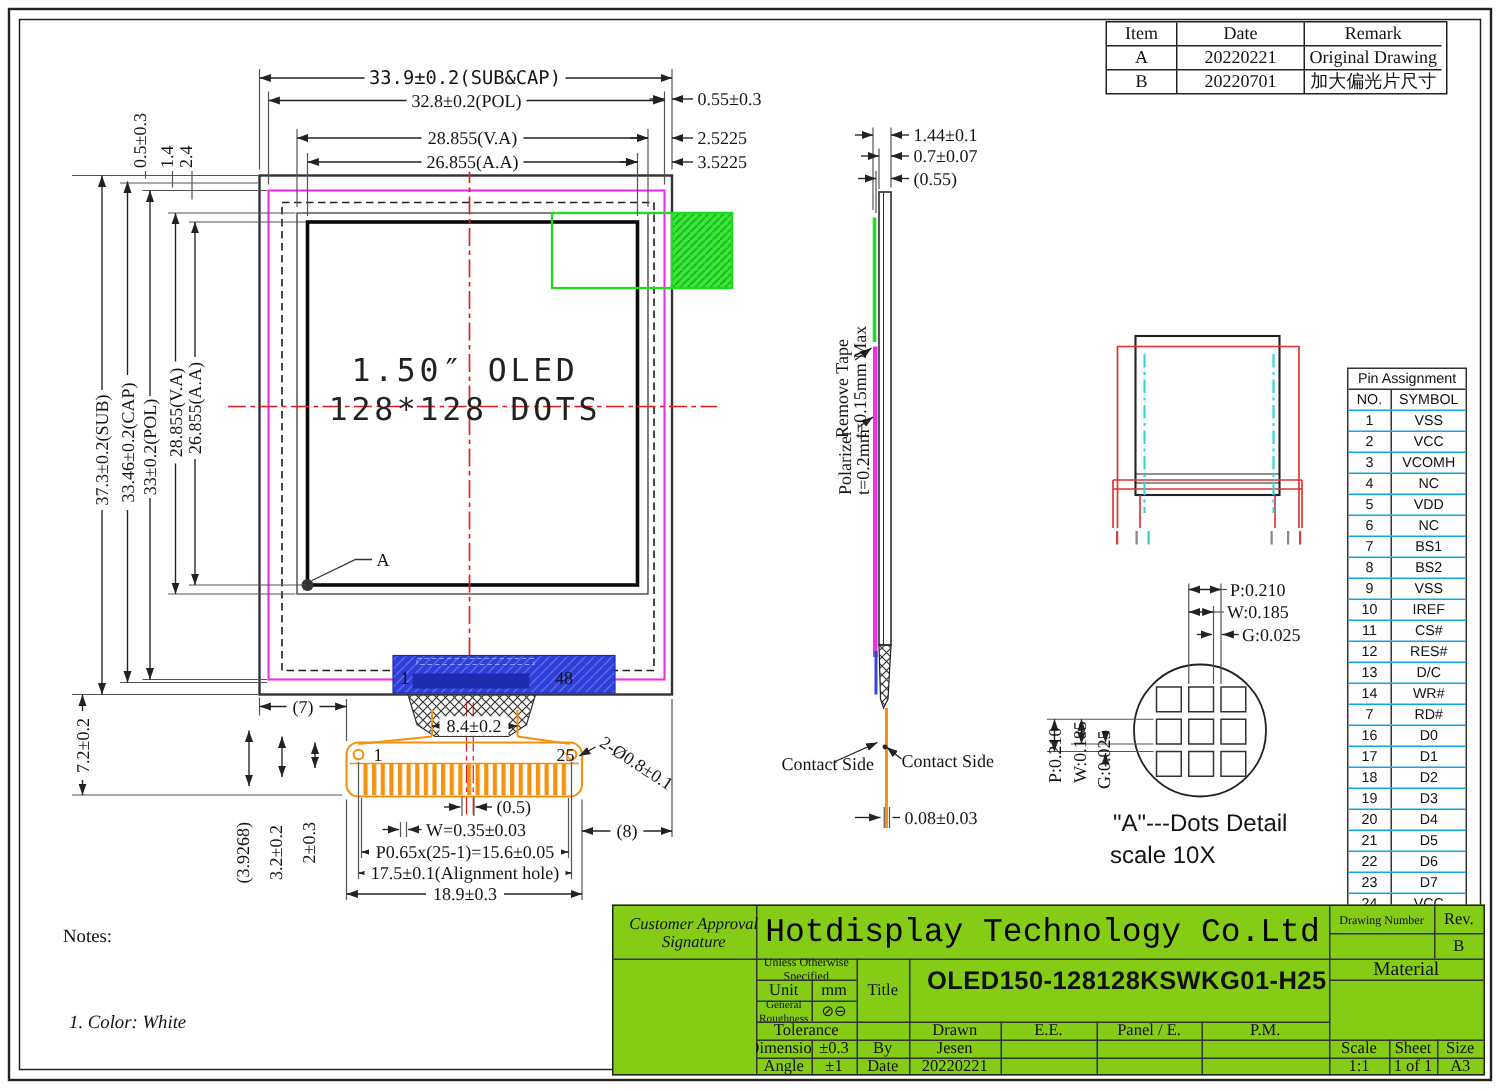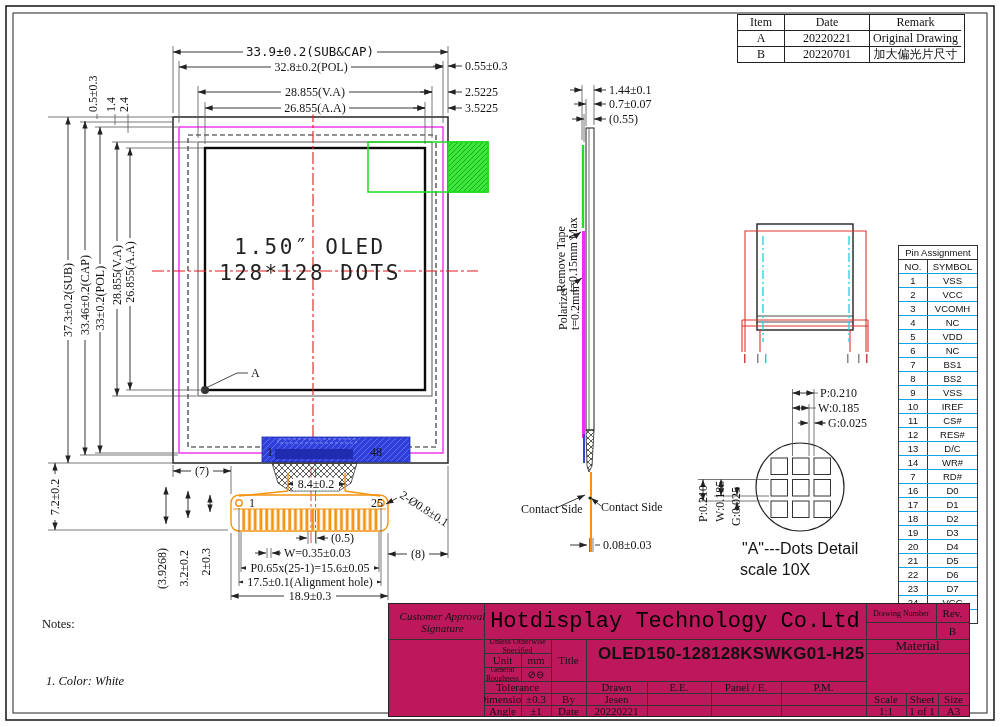--- a/index.html
+++ b/index.html
@@ -22,21 +22,21 @@
              font-family:"Liberation Sans",sans-serif;font-size:9.5px;text-align:center;background:#fff;}
   .pt-title{height:13px;line-height:13px;border-bottom:1px solid #333;}
   .pt-head,.pt-row{display:flex;height:13px;line-height:13px;border-bottom:1px solid #0ea5e9;}
   .pt-row:last-child{border-bottom:none;}
   .pt-no{width:28px;border-right:1px solid #333;}
   .pt-sym{flex:1;}
   
   .notes{left:42px;top:592px;position:absolute;font-size:12.5px;white-space:pre;line-height:13px;}
   .notes .nt{margin-bottom:13px;margin-left:4px;font-style:italic;}
   
-  .tblock{left:388px;top:603px;width:580px;height:112px;position:absolute;border:1.5px solid #222;background:#be185d;}
+  .tblock{left:408px;top:603px;width:580px;height:112px;position:absolute;border:1.5px solid #222;background:#84cc16;}
   .vl{position:absolute;width:1px;background:#333;}
   .hl{position:absolute;height:1px;background:#333;}
   .tb{position:absolute;display:flex;align-items:center;justify-content:center;
       text-align:center;font-size:11px;overflow:hidden;}
   .tb.left{justify-content:flex-start;}
   .company{font-family:"Liberation Sans",sans-serif;font-size:22px;color:#000;}
   .titleval{font-family:"Liberation Sans",sans-serif;font-size:17px;font-weight:bold;letter-spacing:.3px;}
   .it{font-style:italic;}
   .tiny{font-size:8px;}
   .tiny2{font-size:7.5px;}

